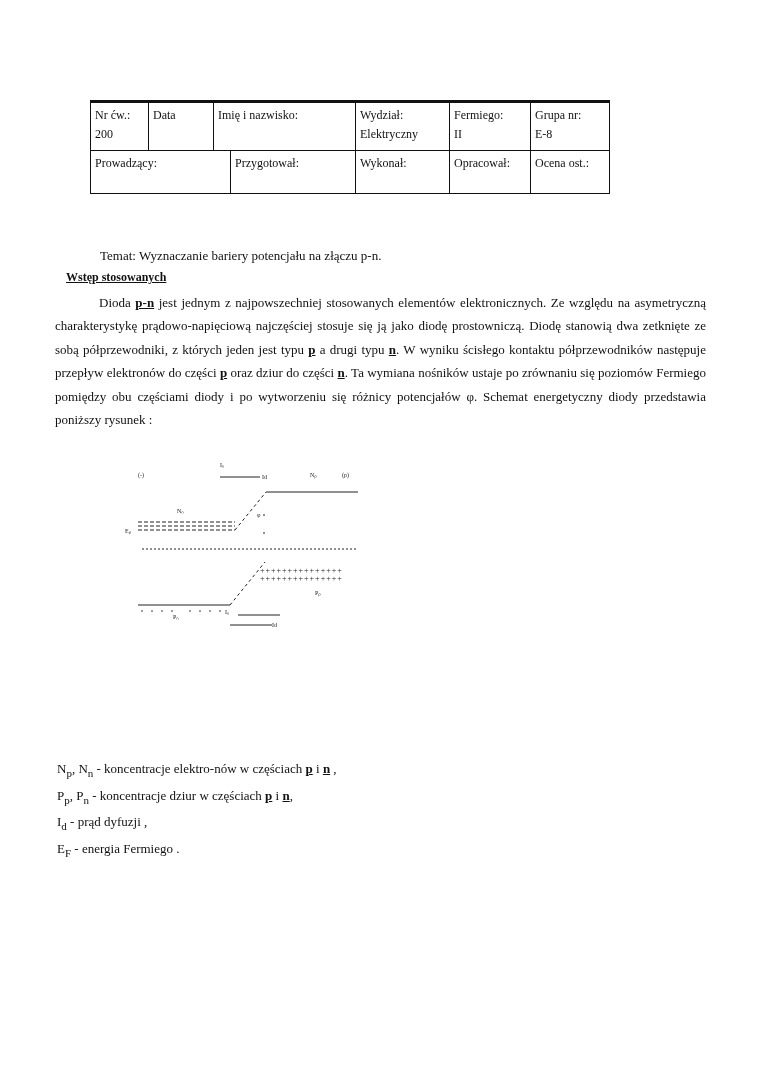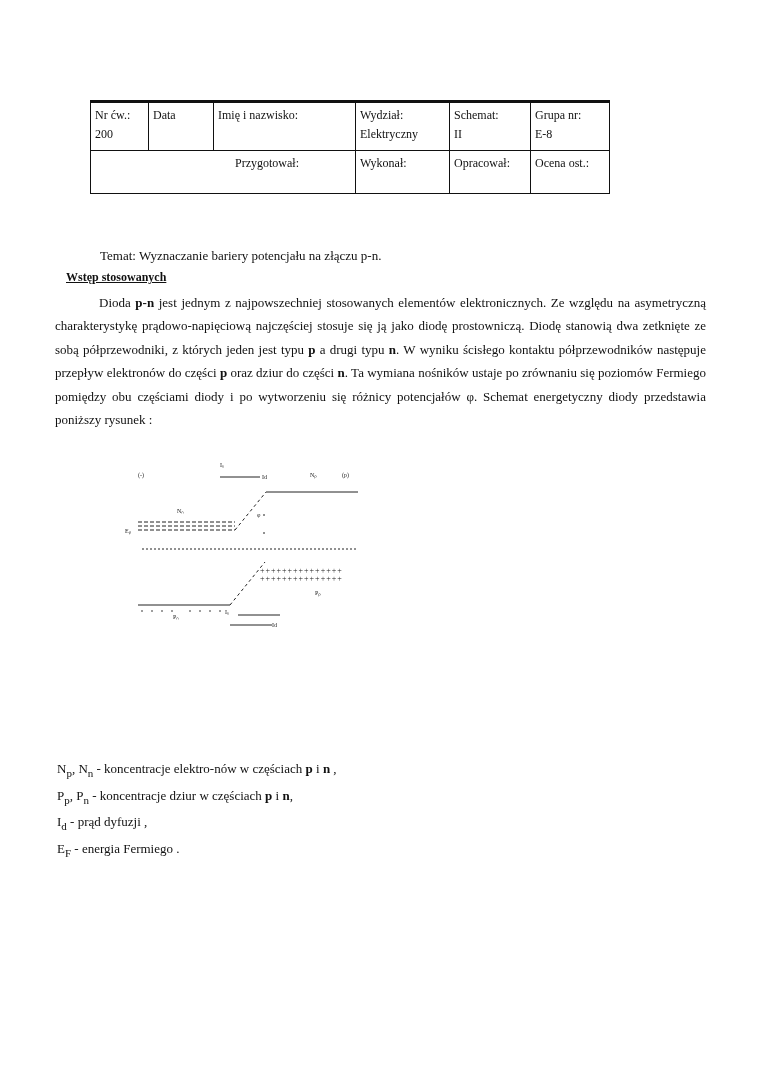--- a/index.html
+++ b/index.html
@@ -17,21 +17,21 @@
   .title { position: absolute; left: 100px; top: 248px; font-weight: normal; font-size: 13px; }
   .subtitle { position: absolute; left: 66px; top: 270px; font-weight: bold; font-size: 12px;
               text-decoration: underline; }
   .para { position: absolute; left: 55px; top: 291px; width: 651px; font-size: 13px;
           line-height: 23.4px; text-align: justify; }
   .para .indent { display: inline-block; width: 44px; }
   .figure { position: absolute; left: 120px; top: 455px; width: 250px; height: 180px; }
   .legend { position: absolute; left: 57px; top: 758px; font-size: 13px; line-height: 22.5px; }
   .legend .line { white-space: nowrap; }
   .legend sub { font-size: 11px; vertical-align: -4px; }
-  b { font-weight: bold; }
+  b { font-weight: bold; text-decoration: underline; }
 </style>
 </head>
 <body>
 
 <div class="hdr-table">
   <div class="row row1">
     <div class="cell" style="left:0;width:58px">
       <span>Nr ćw.:</span>
       <span class="val">200</span>
     </div>
@@ -41,29 +41,32 @@
     </div>
     <div class="cell" style="left:123px;width:142px">
       <span>Imię i nazwisko:</span>
       <span class="val"></span>
     </div>
     <div class="cell" style="left:265px;width:94px">
       <span>Wydział:</span>
       <span class="val">Elektryczny</span>
     </div>
     <div class="cell" style="left:359px;width:81px">
-      <span>Schemat:</span>
+      <span>Fermiego:</span>
       <span class="val">II</span>
     </div>
     <div class="cell last" style="left:440px;right:0">
       <span>Grupa nr:</span>
       <span class="val">E-8</span>
     </div>
   </div>
   <div class="row row2">
+    <div class="cell" style="left:0;width:140px">
+      <span>Prowadzący:</span>
+    </div>
     <div class="cell" style="left:140px;width:125px">
       <span>Przygotował:</span>
     </div>
     <div class="cell" style="left:265px;width:94px">
       <span>Wykonał:</span>
     </div>
     <div class="cell last" style="left:440px;right:0">
       <span>Ocena ost.:</span>
     </div>
     <div class="cell" style="left:359px;width:81px">

